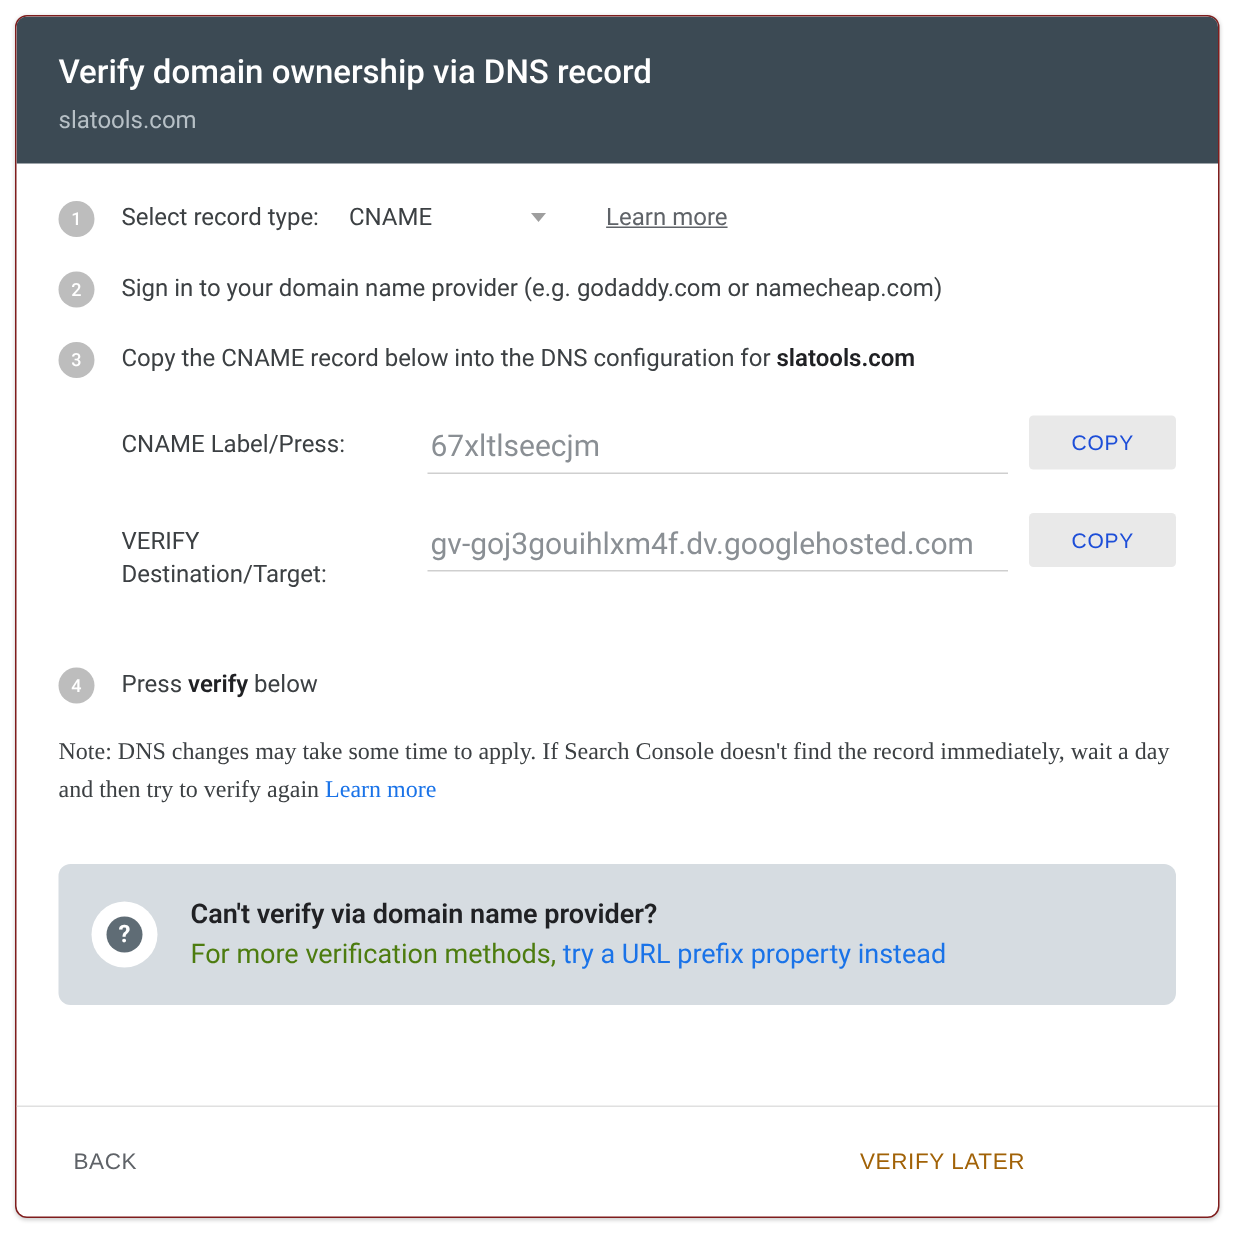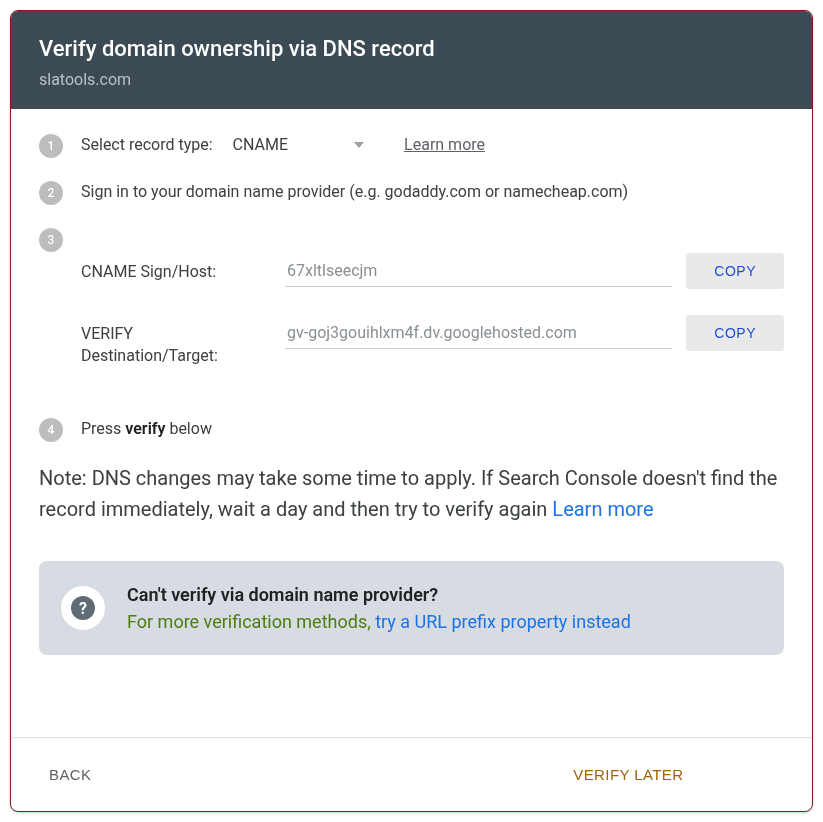--- a/index.html
+++ b/index.html
@@ -111,45 +111,46 @@
     width: 190px;
     font-size: 16px;
     color: #3c4043;
     padding-top: 6px;
     line-height: 1.4;
   }
   .copy-input {
     flex: 1;
     border: none;
     border-bottom: 1px solid #cfcfcf;
-    font-size: 16px;
+    font-size: 20px;
     color: #8a8f94;
     background: transparent;
     padding: 6px 2px 6px;
     outline: none;
     font-family: inherit;
   }
   .copy-btn {
     flex-shrink: 0;
     background: #e9e9e9;
     border: none;
     color: #1d4ed8;
     font-size: 14px;
     font-weight: 500;
     letter-spacing: 0.5px;
     padding: 10px 28px;
     border-radius: 3px;
     cursor: pointer;
     margin-top: -2px;
   }
   .note {
-    font-size: 20px;
+    font-size: 16px;
     line-height: 1.55;
     color: #3c4043;
     margin-top: 21px;
+    font-family: Liberation Serif, serif;
   }
   .link { color: #1a73e8; cursor: pointer; }
   .info-box {
     margin-top: 36px;
     background: #d6dce1;
     border-radius: 8px;
     padding: 20px 22px;
     display: flex;
     align-items: center;
     gap: 22px;
@@ -230,23 +231,26 @@
     </div>
 
     <div class="step">
       <span class="step-num">2</span>
       <div class="step-body">Sign in to your domain name provider (e.g. godaddy.com or namecheap.com)</div>
     </div>
 
     <div class="step">
       <span class="step-num">3</span>
       <div class="step-body">
+        <div>
+          <span>Copy the CNAME record below into the DNS configuration for </span><span class="bold">slatools.com</span>
+        </div>
         <div class="copy-grid">
           <div class="copy-row">
-            <div class="copy-label">CNAME Sign/Host:</div>
+            <div class="copy-label">CNAME Label/Press:</div>
             <input class="copy-input" readonly="" value="67xltlseecjm" style="">
             <button class="copy-btn">COPY</button>
           </div>
           <div class="copy-row">
             <div class="copy-label">VERIFY Destination/Target:</div>
             <input class="copy-input" readonly="" value="gv-goj3gouihlxm4f.dv.googlehosted.com" style="">
             <button class="copy-btn">COPY</button>
           </div>
         </div>
       </div>

